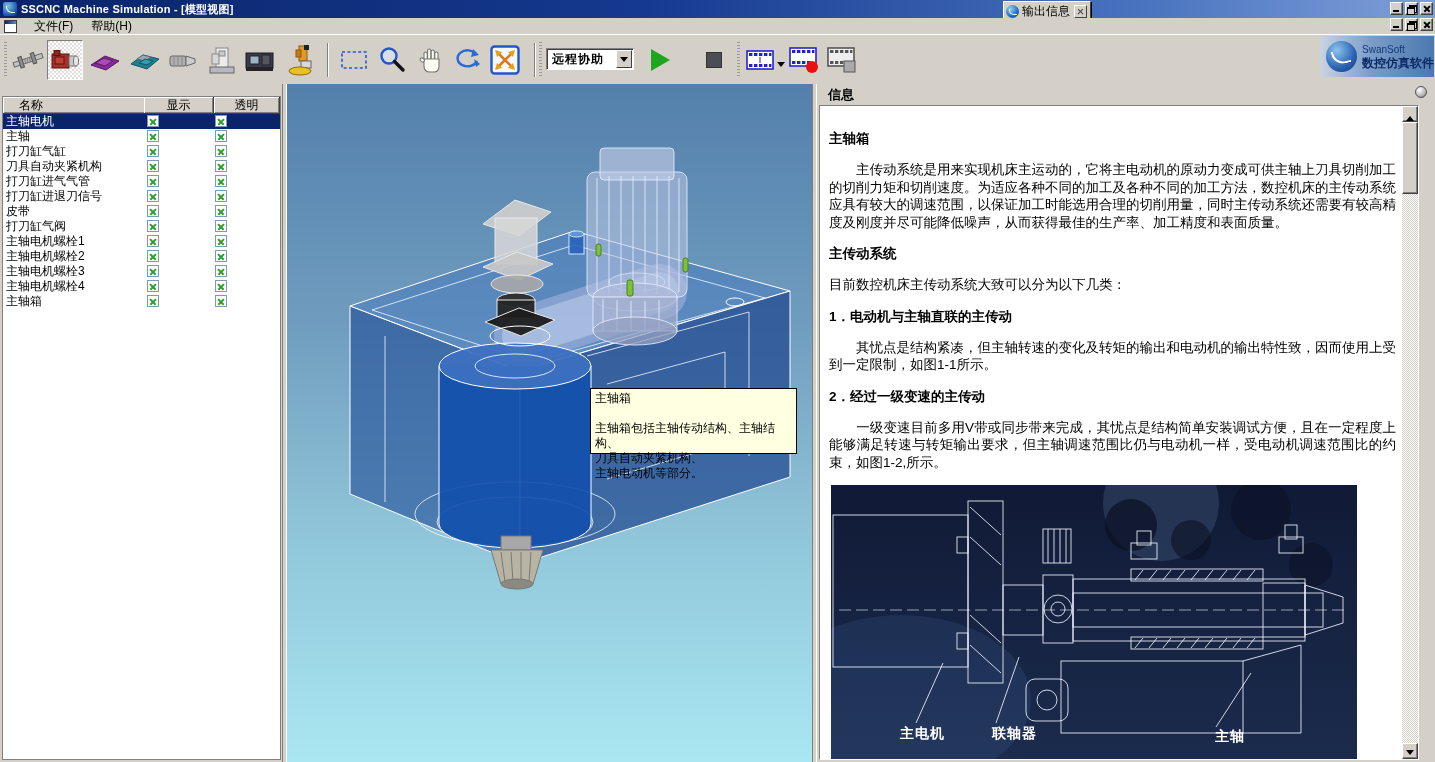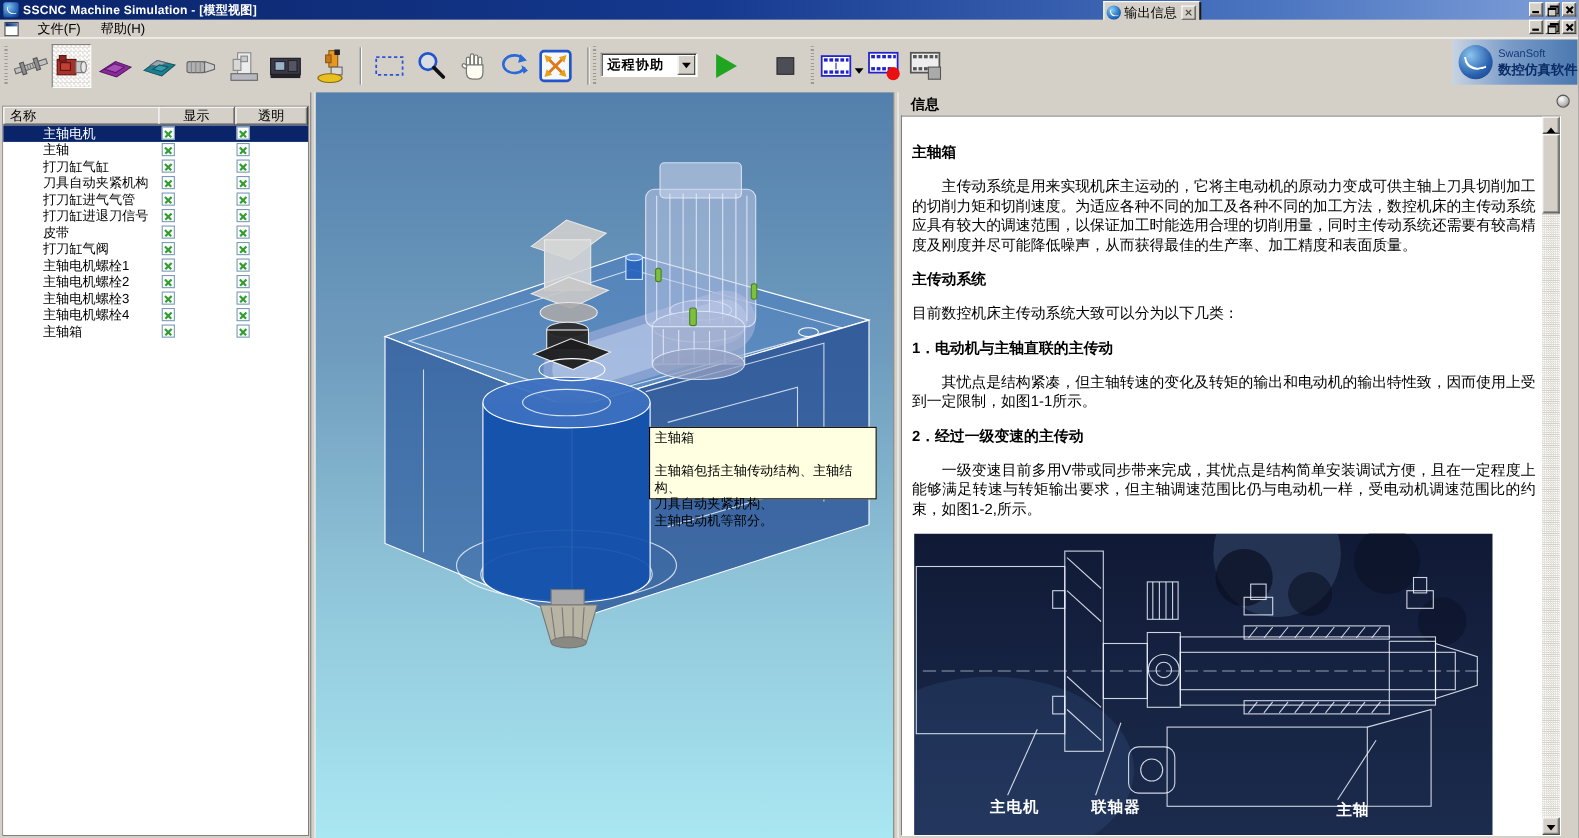--- a/index.html
+++ b/index.html
@@ -88,27 +88,27 @@
   .content{position:absolute;left:0;top:84px;width:1435px;height:678px;background:#d4d0c8;}
 
   
   .left-panel{position:absolute;left:0;top:0;width:282px;height:678px;background:#d4d0c8;}
   .ptable{position:absolute;left:2px;top:12px;width:279px;height:664px;background:#fff;
     border:1px solid #808080;}
   .phead{position:absolute;left:0;top:0;right:0;height:17px;}
   .hcell{position:absolute;top:0;height:17px;background:#d4d0c8;font-size:12px;line-height:16px;
     border-right:1px solid #404040;border-bottom:1px solid #404040;
     box-shadow:inset 1px 1px 0 #fff,inset -1px -1px 0 #808080;}
-  .hc0{left:0;width:144px;padding-left:6px;}
+  .hc0{left:0;width:144px;padding-left:16px;}
   .hc1{left:141px;width:70px;text-align:center;}
   .hc2{left:211px;width:66px;text-align:center;}
   .prows{position:absolute;left:0;top:17px;right:0;bottom:0;background:#fff;}
   .prow{position:relative;height:15px;font-size:12px;line-height:15px;white-space:nowrap;}
   .prow.sel{background:#0a246a;color:#fff;}
-  .prow-name{padding-left:14px;margin-left:22px;}
+  .prow-name{padding-left:3px;}
   .chk{position:absolute;top:1px;width:12px;height:12px;background:#fff;border:1px solid #7a9ab8;}
   .chk.on::before,.chk.on::after{content:"";position:absolute;left:1px;top:4.5px;width:8px;height:1.5px;background:#2e9e2e;}
   .chk.on::before{transform:rotate(45deg);} .chk.on::after{transform:rotate(-45deg);}
 
   .splitter{position:absolute;top:0;width:5px;height:678px;background:#d4d0c8;
     border-left:1px solid #808080;border-right:1px solid #fff;}
 
   
   .viewport{position:absolute;left:287px;top:0;width:525px;height:678px;
     background:linear-gradient(#537fac 0%,#6f9cbe 35%,#8fc4d8 65%,#a9e7f2 100%);overflow:hidden;}

